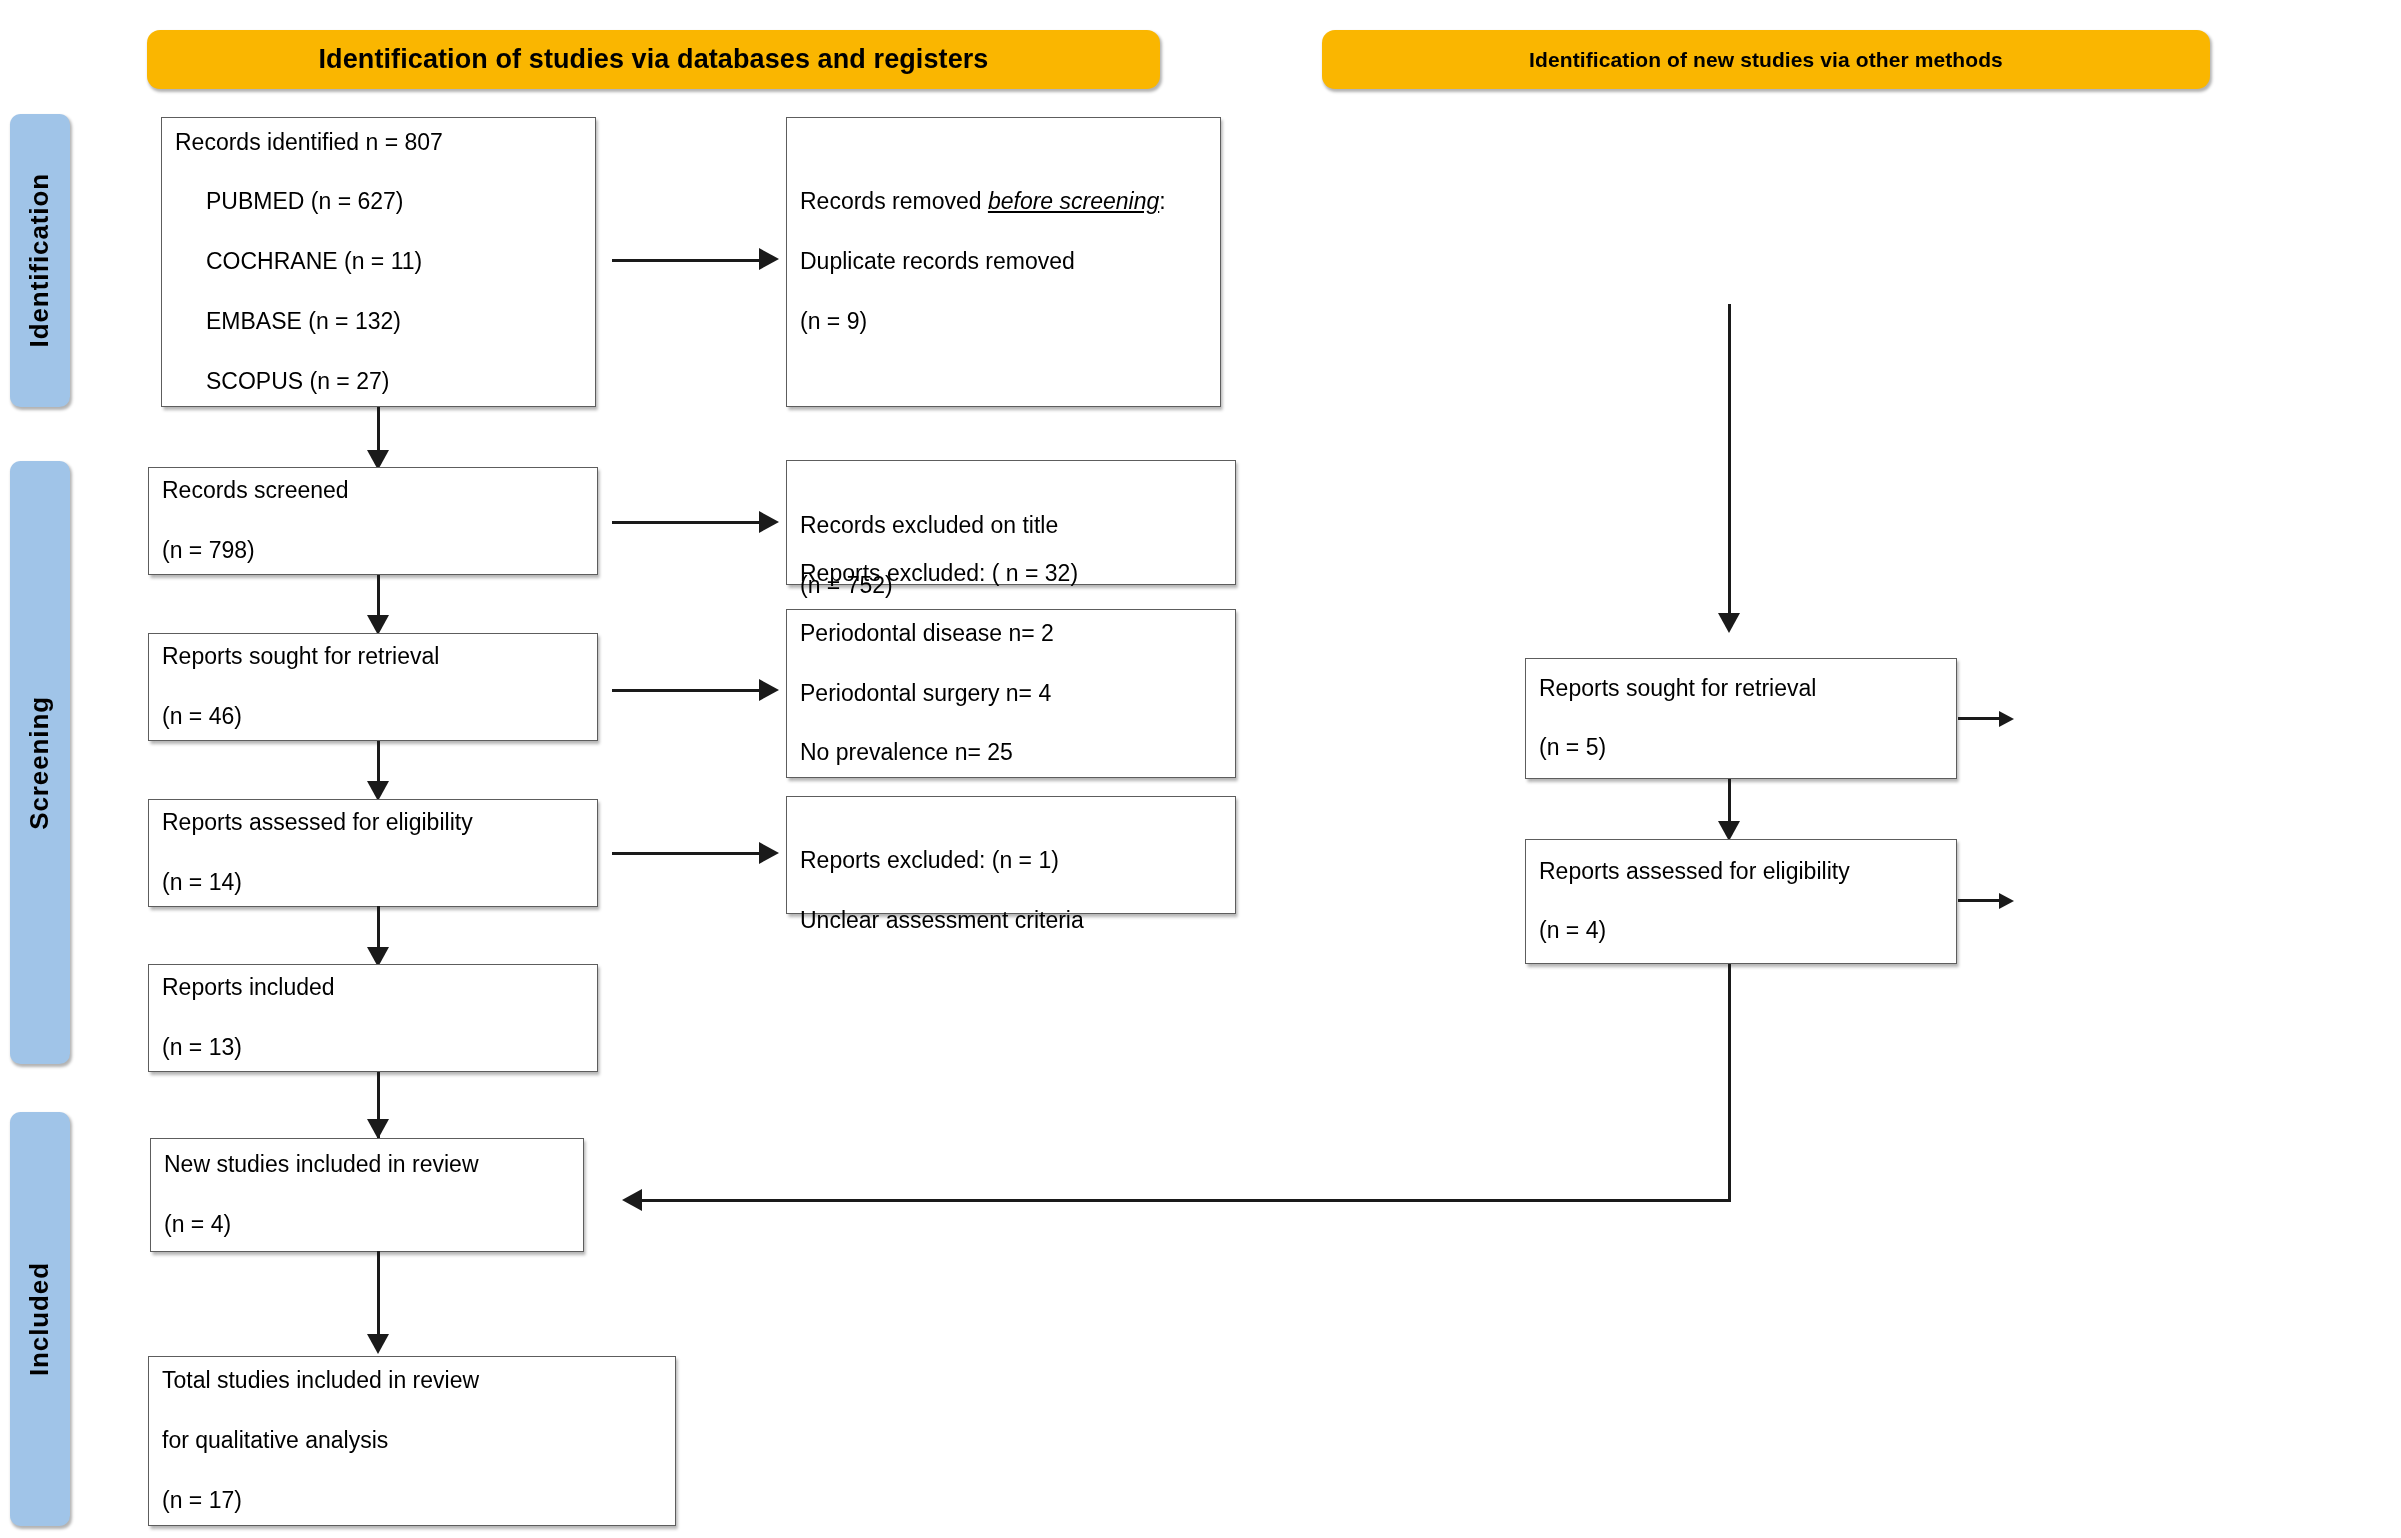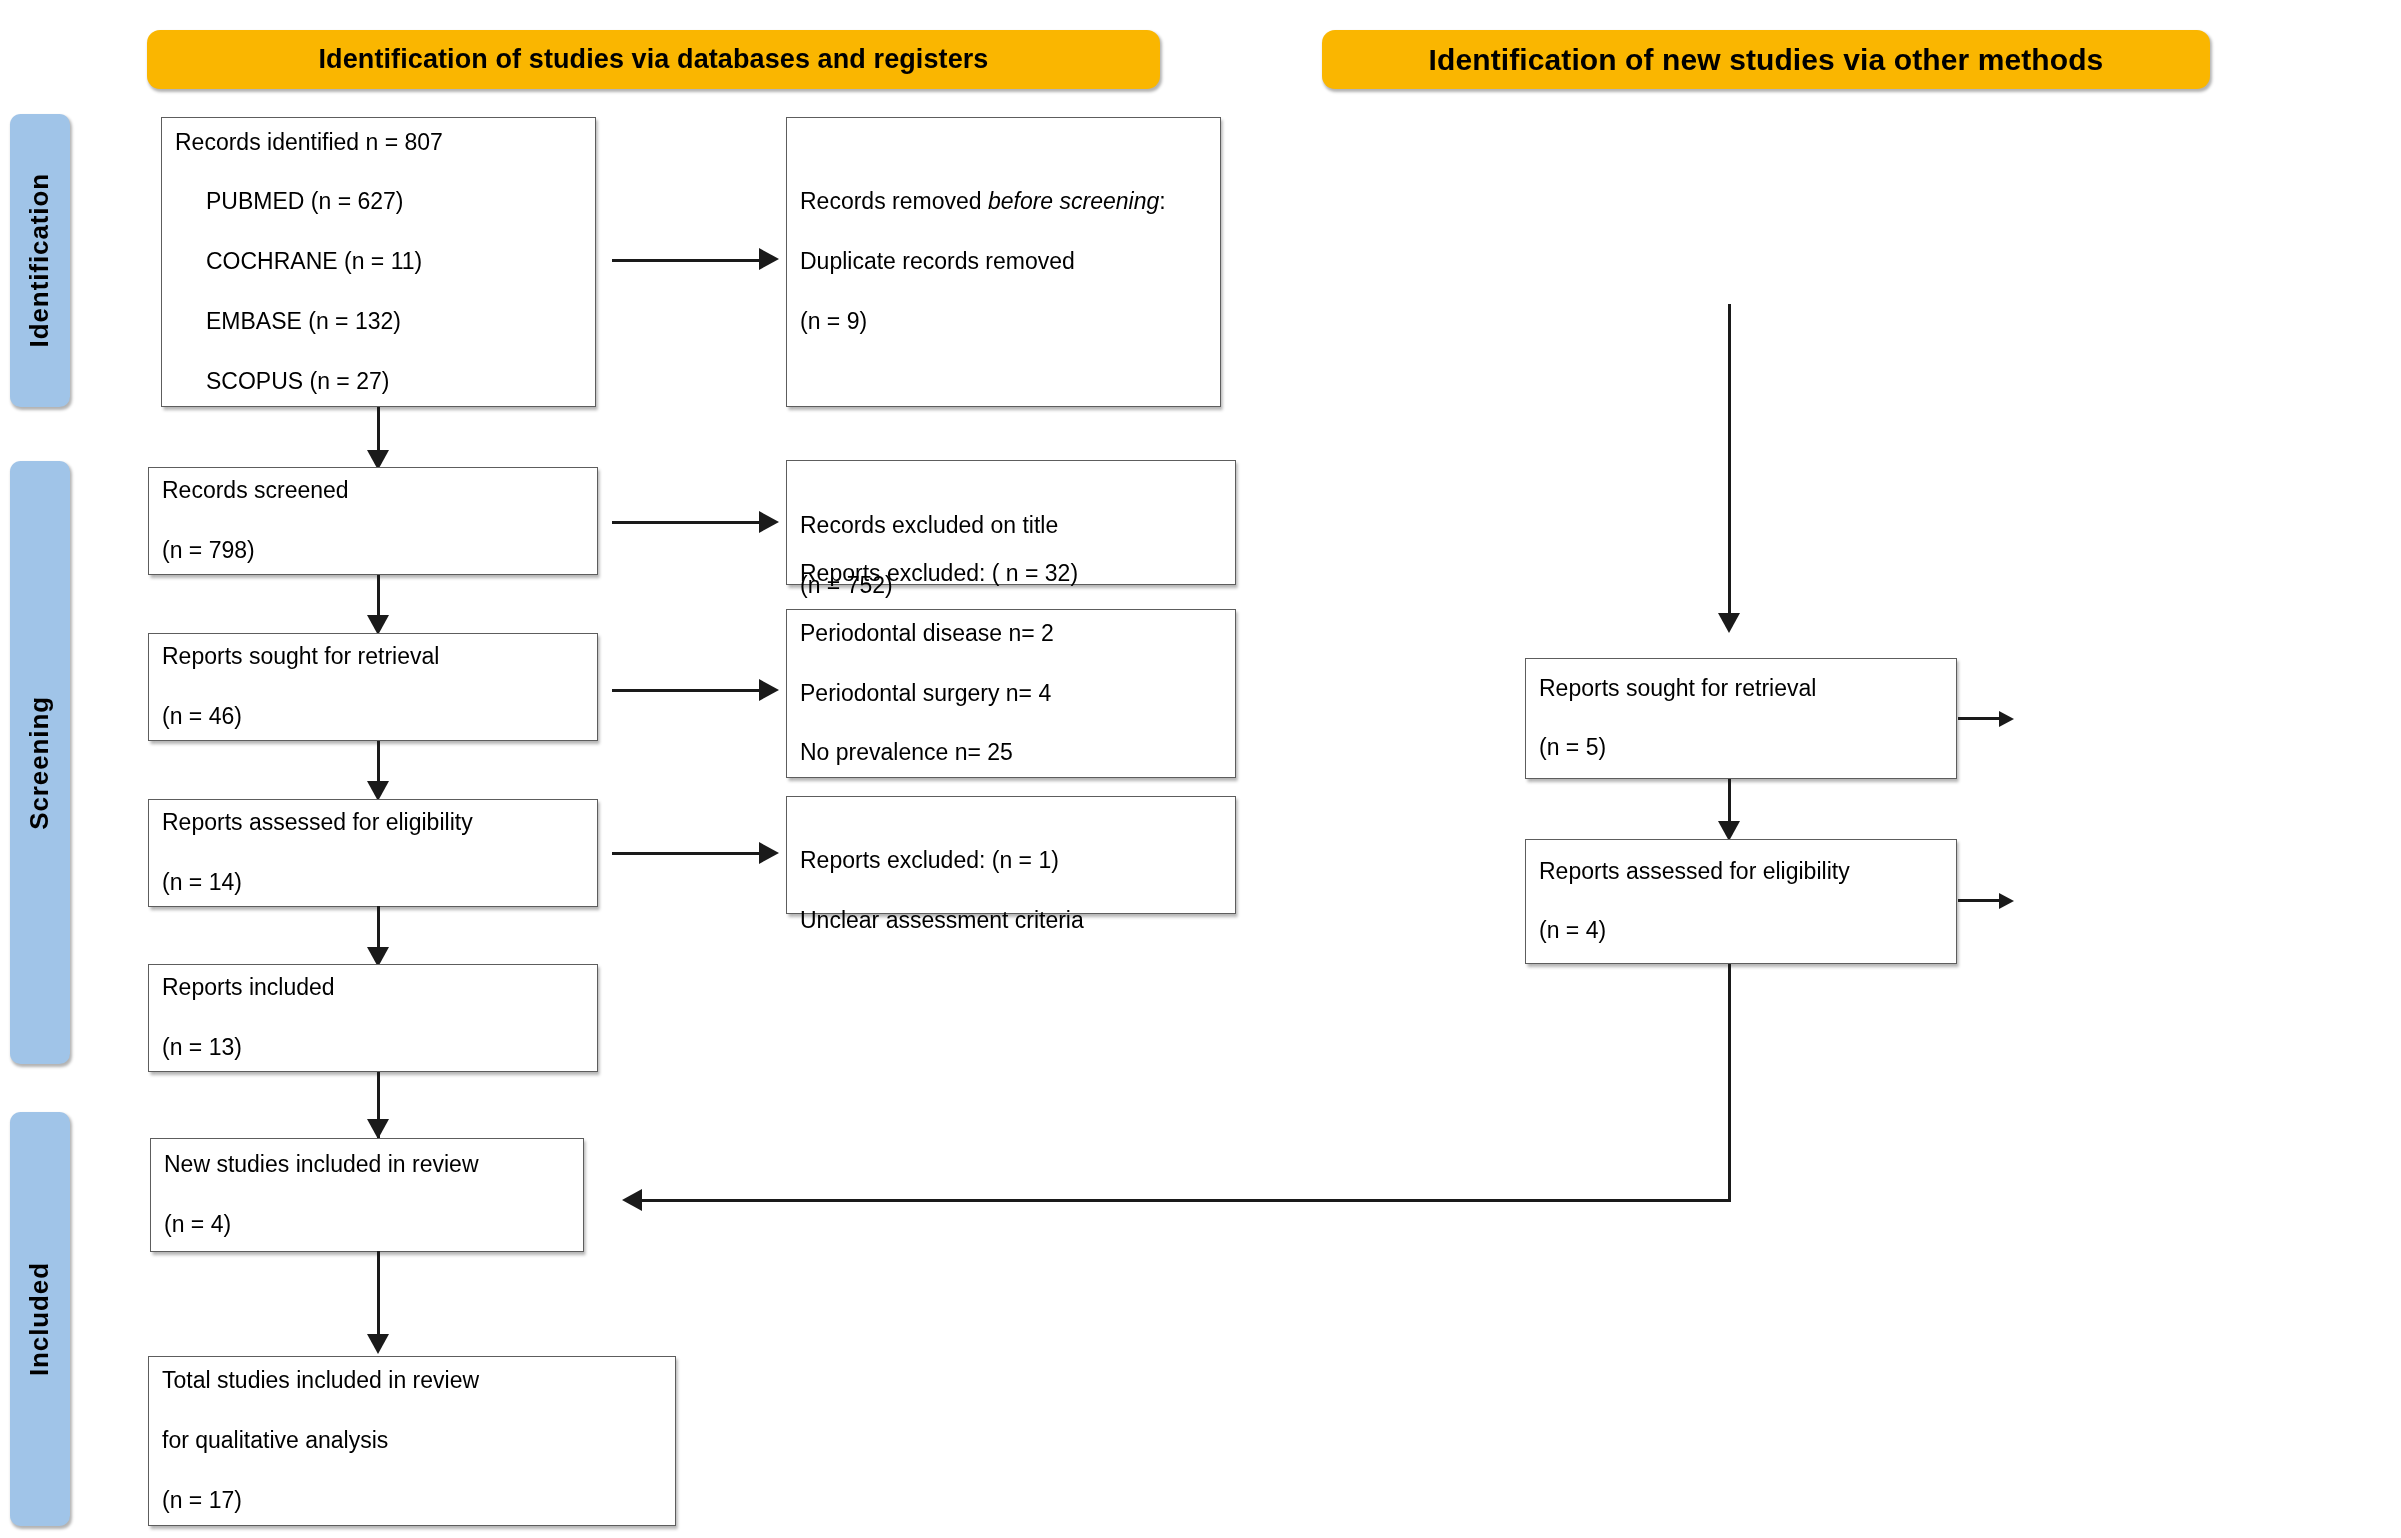--- a/index.html
+++ b/index.html
@@ -49,21 +49,21 @@
     align-items:center;
   }
   .box .txt{
     padding:0 13px;
     font-size:23px;
     line-height:1.30;
     white-space:pre-line;
     width:100%;
   }
   .box.top .txt{align-self:center;}
-  em{font-style:italic;}
+  em{font-style:italic;text-decoration:underline;}
 
   
   .ln{position:absolute;background:#1a1a1a;}
   .ln.h{height:3px;}
   .ln.v{width:3px;}
 
   .arrow{position:absolute;width:0;height:0;}
   .arrow.right{
     border-top:11.2px solid transparent;
     border-bottom:11.2px solid transparent;
@@ -87,21 +87,21 @@
 </style>
 </head>
 <body>
 
 <div id="stage">
 
   <div class="pill" style="left:147px;top:30px;width:1013px;height:59px;font-size:27px;">
     <span>Identification of studies via databases and registers</span>
   </div>
 
-  <div class="pill" style="left:1322px;top:30px;width:888px;height:59px;font-size:30px;">
+  <div class="pill" style="left:1322px;top:30px;width:888px;height:59px;font-size:21px;">
     <span>Identification of new studies via other methods</span>
   </div>
 
   <div class="sidebar-pill" style="left:9.5px;top:114px;width:60px;height:293px;">
     <span class="vlabel">Identification</span>
   </div>
 
   <div class="sidebar-pill" style="left:9.5px;top:461px;width:60px;height:603px;">
     <span class="vlabel">Screening</span>
   </div>

